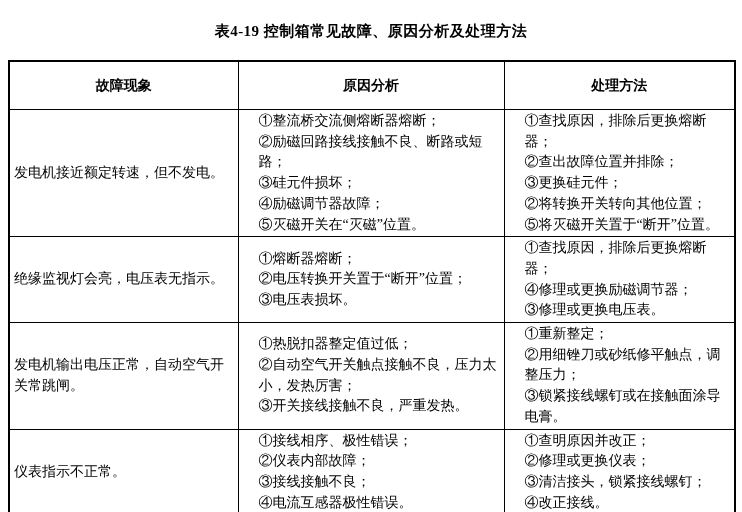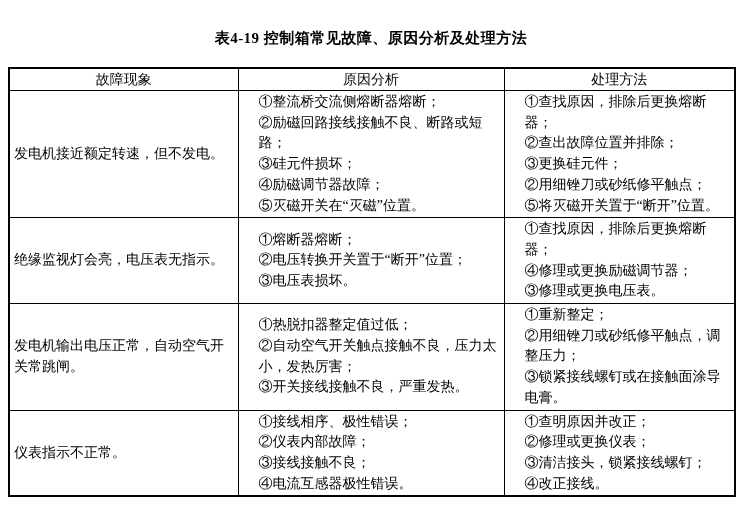--- a/index.html
+++ b/index.html
@@ -14,42 +14,42 @@
   }
   .page {
     width: 742px;
     height: 512px;
     position: relative;
   }
   .doc-title {
     text-align: center;
     font-weight: bold;
     font-size: 15px;
-    padding-top: 29px;
+    padding-top: 22px;
     letter-spacing: 0.5px;
   }
   table.fault-table {
     border-collapse: collapse;
     table-layout: fixed;
     width: 726px;
     margin: 19px 8px 0 8px;
     border: 2px solid #000000;
   }
   .fault-table th, .fault-table td {
     border: 1px solid #000000;
     font-size: 14px;
     padding: 1px 4px;
     overflow: hidden;
   }
   .fault-table th {
-    font-weight: normal;
+    font-weight: bold;
     text-align: center;
     height: 21px;
     line-height: 21px;
-    padding: 0 4px;
+    padding: 13px 4px;
   }
   .fault-table td {
     line-height: 20.7px;
   }
   td.col-phenomenon {
     vertical-align: middle;
     margin-left: 37px;
   }
   td.col-cause, td.col-method {
     vertical-align: middle;
@@ -87,21 +87,21 @@
             <div class="cell-line">①整流桥交流侧熔断器熔断；</div>
             <div class="cell-line">②励磁回路接线接触不良、断路或短路；</div>
             <div class="cell-line">③硅元件损坏；</div>
             <div class="cell-line">④励磁调节器故障；</div>
             <div class="cell-line">⑤灭磁开关在“灭磁”位置。</div>
           </td>
     <td class="col-method">
             <div class="cell-line">①查找原因，排除后更换熔断器；</div>
             <div class="cell-line">②查出故障位置并排除；</div>
             <div class="cell-line">③更换硅元件；</div>
-            <div class="cell-line">②用细锉刀或砂纸修平触点；</div>
+            <div class="cell-line">②将转换开关转向其他位置；</div>
             <div class="cell-line">⑤将灭磁开关置于“断开”位置。</div>
           </td>
   </tr>
 
   <tr>
     <td class="col-phenomenon">绝缘监视灯会亮，电压表无指示。</td>
     <td class="col-cause">
             <div class="cell-line">①熔断器熔断；</div>
             <div class="cell-line">②电压转换开关置于“断开”位置；</div>
             <div class="cell-line">③电压表损坏。</div>

